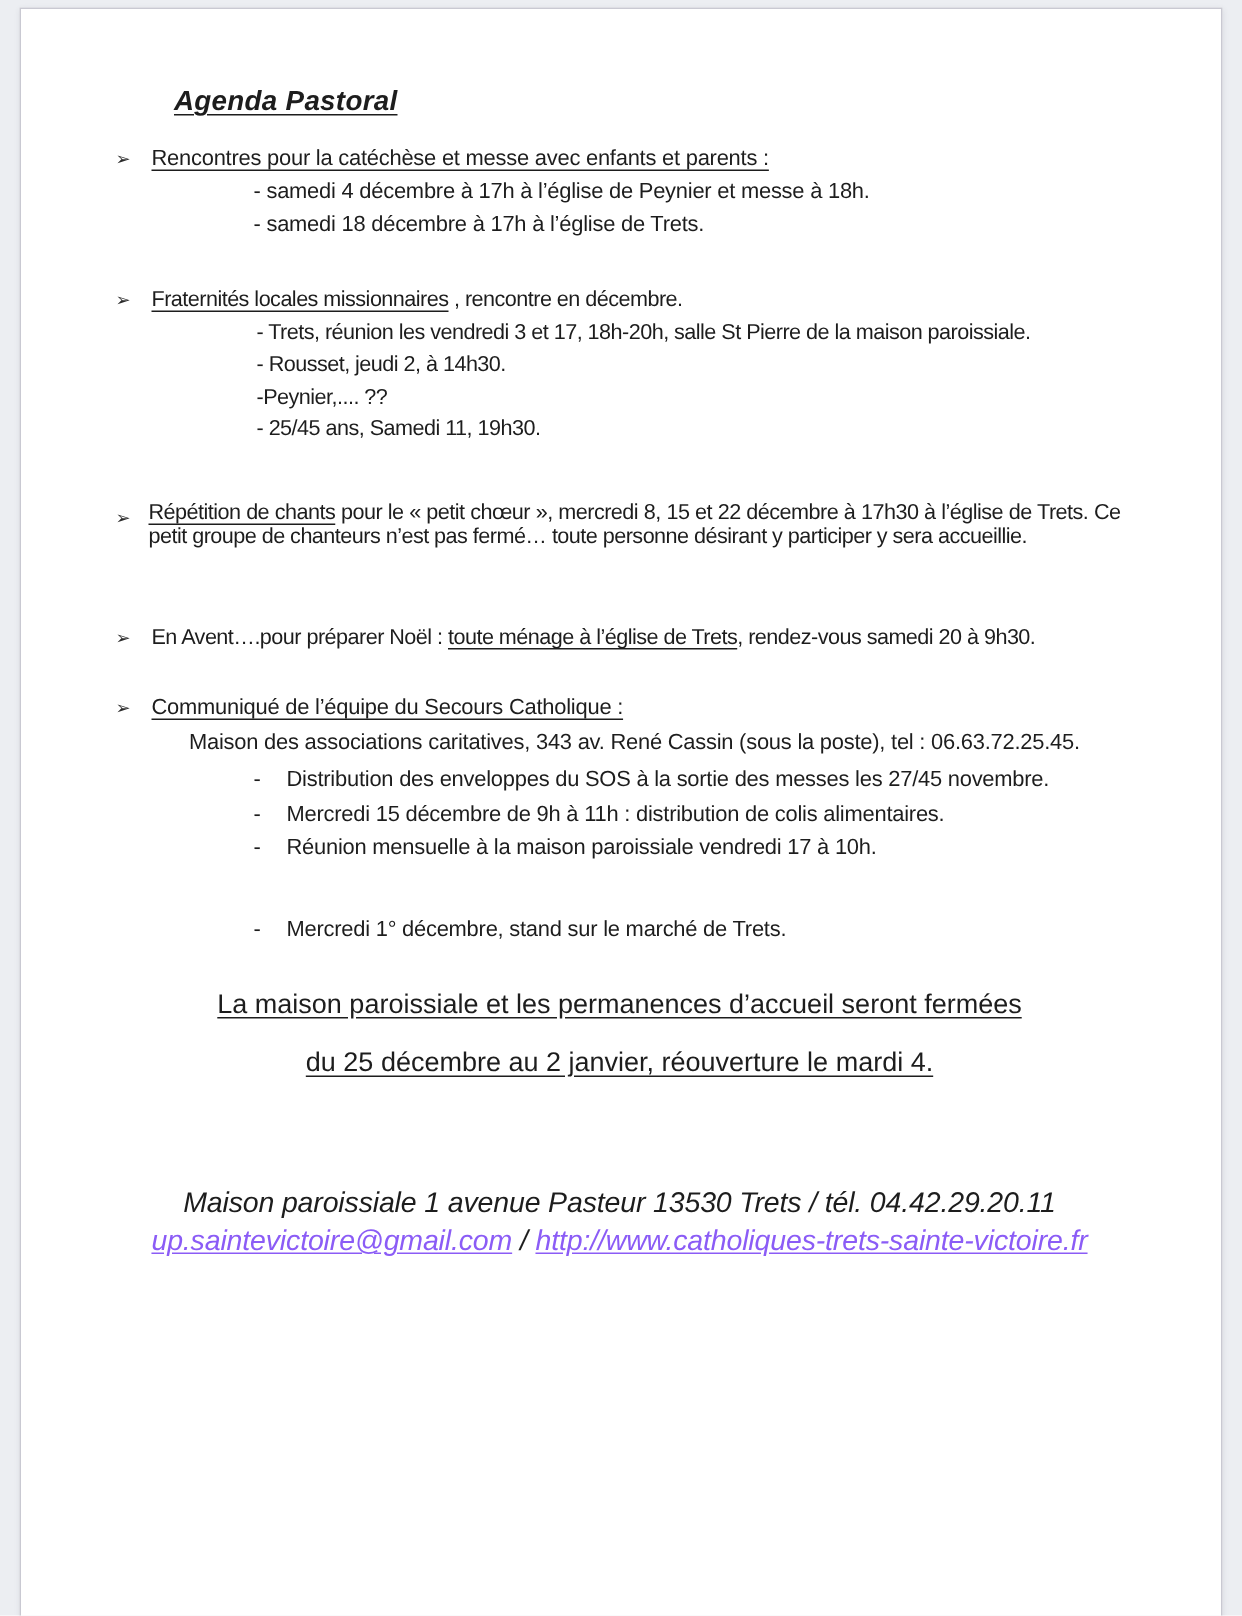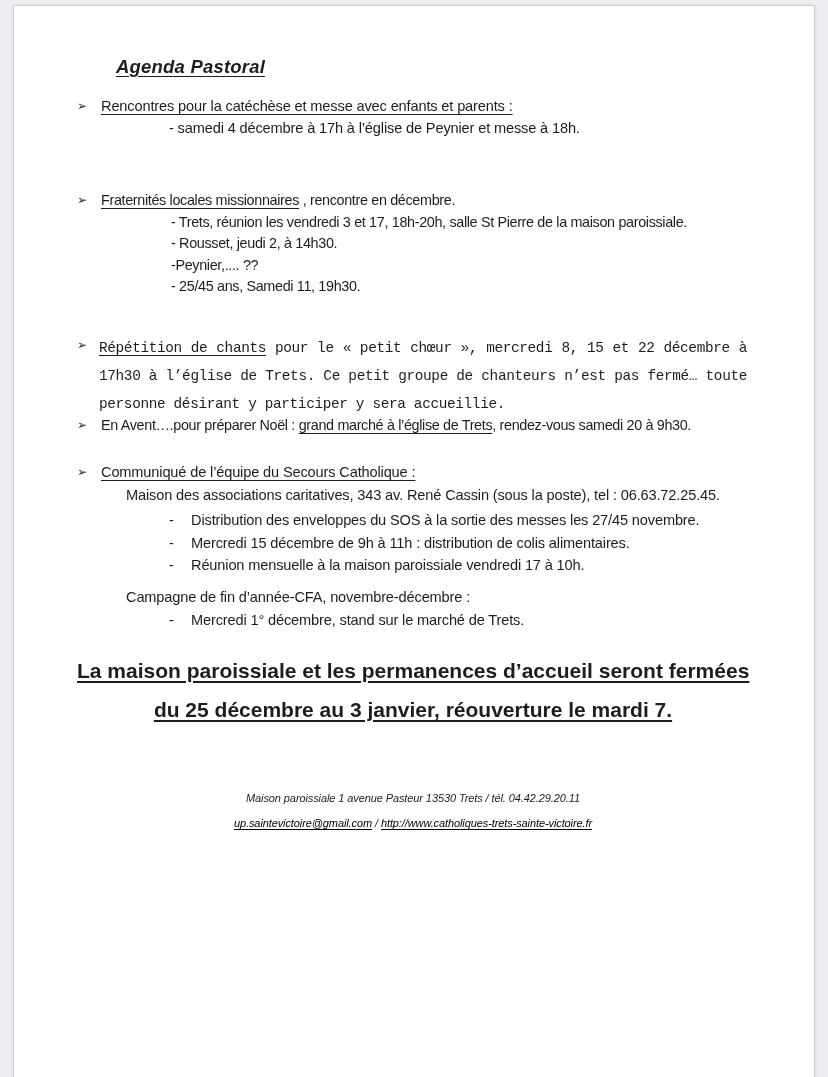--- a/index.html
+++ b/index.html
@@ -23,66 +23,67 @@
     text-decoration:underline; text-underline-offset:3px;
     letter-spacing:.2px;
   }
   .t15  { font-size:14.6px; letter-spacing:-.15px; }
   .tc   { font-size:14.4px; letter-spacing:-.35px; }
   .u    { text-decoration:underline; text-underline-offset:2.5px; }
   .arrow { position:absolute; font-size:12px; color:#2a2a2a; }
   .brow { padding-left:24px; }
   .brow .arrow { left:0; top:1px; }
   .just {
-    text-align:justify; line-height:28px; white-space:normal;font-family:Liberation Mono, monospace;
+    text-align:justify; line-height:16px; white-space:normal;
   }
   .dash-row { display:flex; }
   .dash { width:22px; flex:0 0 22px; }
   .closure {
     left:63px; width:672px; text-align:center;
-    font-size:21px; font-weight:bold;
+    font-size:18px; font-weight:normal;
   }
   .closure span { text-decoration:underline; text-underline-offset:3px; }
   .footer-line {
     left:63px; width:672px; text-align:center;
-    font-size:11px; font-style:italic; letter-spacing:-.1px;
+    font-size:19px; font-style:italic; letter-spacing:-.1px;
   }
-  .link { color:#000000; text-decoration:underline; text-underline-offset:2px; }
+  .link { color:#8b5cf6; text-decoration:underline; text-underline-offset:2px; }
 </style>
 </head>
 <body>
 
 <div class="canvas">
   <div class="page">
 
     <h1 class="abs doc-title">Agenda Pastoral</h1>
 
     <div class="abs t15 brow" style="left:63px; top:92px;">
       <span class="arrow">➢</span>
       <span class="u">Rencontres pour la catéchèse et messe avec enfants et parents :</span>
     </div>
     <div class="abs t15" style="left:155px; top:114px;">- samedi 4  décembre à 17h à l’église de Peynier et messe à 18h.</div>
+    <div class="abs t15" style="left:155px; top:136px;">- samedi 18 décembre à 17h à l’église de Trets.</div>
 
     <div class="abs tc brow" style="left:63px; top:186px;">
       <span class="arrow">➢</span>
       <span class="u">Fraternités locales missionnaires</span><span> , rencontre en décembre.</span>
     </div>
     <div class="abs tc" style="left:157px; top:208px;text-align:center;">- Trets, réunion les vendredi  3 et 17,  18h-20h, salle St Pierre de la maison paroissiale.</div>
     <div class="abs tc" style="left:157px; top:229px;">- Rousset, jeudi 2,  à 14h30.</div>
     <div class="abs tc" style="left:157px; top:251px;">-Peynier,.... ??</div>
     <div class="abs tc" style="left:157px; top:272px;">- 25/45 ans,  Samedi 11, 19h30.</div>
 
     <div class="abs" style="left:63px; top:328px; width:670px; white-space:normal;">
       <span class="arrow" style="left:0; top:4px;">➢</span>
       <p class="tc just" style="margin-left:22px;"><span class="u">Répétition de chants</span><span> pour le « petit chœur », mercredi 8, 15 et 22 décembre à 17h30 à l’église de Trets. Ce petit groupe de chanteurs n’est pas fermé… toute personne désirant y participer y sera accueillie.</span></p>
     </div>
 
     <div class="abs tc brow" style="left:63px; top:411px;">
       <span class="arrow">➢</span>
-      <span>En Avent….pour préparer Noël : </span><span class="u">grand marché à l’église de Trets</span><span>, rendez-vous  samedi 20 à 9h30.</span>
+      <span>En Avent….pour préparer Noël : </span><span class="u">toute ménage à l’église de Trets</span><span>, rendez-vous  samedi 20 à 9h30.</span>
     </div>
 
     <div class="abs t15 brow" style="left:63px; top:458px;">
       <span class="arrow">➢</span>
       <span class="u">Communiqué de l’équipe du Secours Catholique :</span>
     </div>
     <div class="abs t15" style="left:112px; top:481px;">Maison des associations  caritatives, 343 av. René Cassin (sous la poste), tel : 06.63.72.25.45.</div>
 
     <div class="abs t15 dash-row" style="left:155px; top:506px;">
       <span class="dash">-</span>
@@ -90,31 +91,30 @@
     </div>
     <div class="abs t15 dash-row" style="left:155px; top:529px;">
       <span class="dash">-</span>
       <span>Mercredi 15 décembre de 9h à 11h : distribution de colis alimentaires.</span>
     </div>
     <div class="abs t15 dash-row" style="left:155px; top:551px;">
       <span class="dash">-</span>
       <span>Réunion mensuelle à la maison paroissiale vendredi 17 à 10h.</span>
     </div>
 
-    <div class="abs t15" style="left:112px; top:583px;">Campagne de fin d’année-CFA, novembre-décembre :</div>
     <div class="abs t15 dash-row" style="left:155px; top:606px;">
       <span class="dash">-</span>
       <span>Mercredi 1° décembre, stand sur le marché de Trets.</span>
     </div>
 
     <div class="abs closure" style="top:653px;">
       <span>La maison paroissiale et les permanences d’accueil seront fermées</span>
     </div>
     <div class="abs closure" style="top:692px;">
-      <span>du 25 décembre au 3 janvier, réouverture le mardi 7.</span>
+      <span>du 25 décembre au 2 janvier, réouverture le mardi 4.</span>
     </div>
 
     <div class="abs footer-line" style="top:786px;">Maison paroissiale 1 avenue Pasteur 13530 Trets / tél. 04.42.29.20.11</div>
     <div class="abs footer-line" style="top:811px;">
       <a class="link" href="#">up.saintevictoire@gmail.com</a><span> / </span><a class="link" href="#">http://www.catholiques-trets-sainte-victoire.fr</a>
     </div>
 
   </div>
 </div>
 

